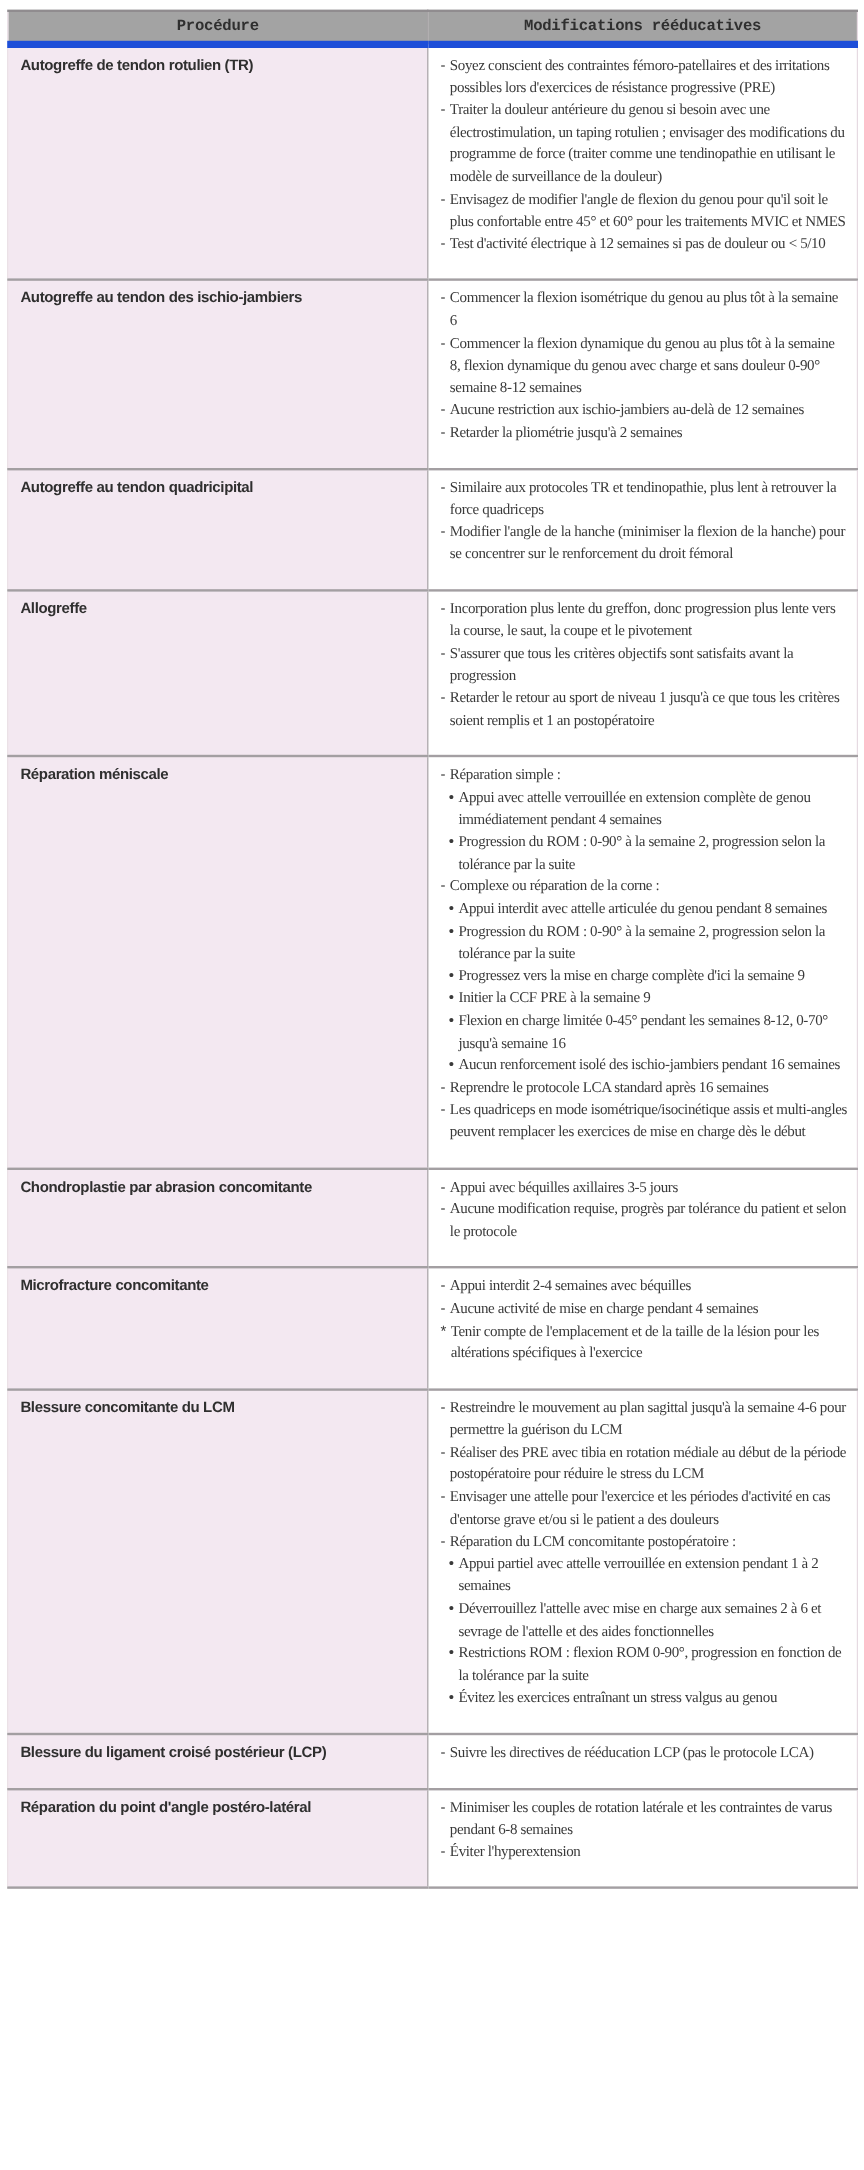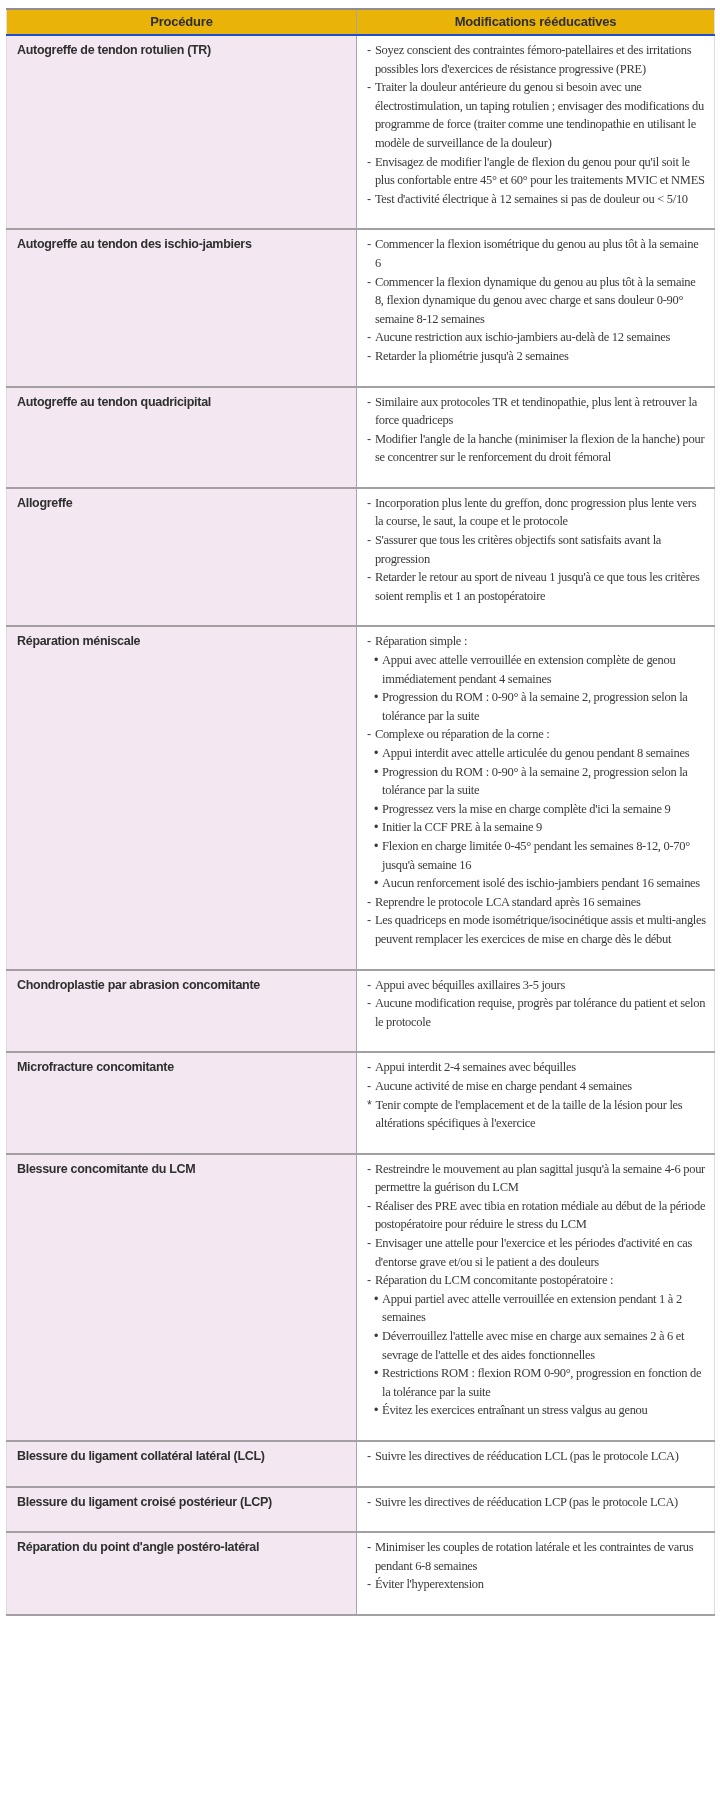--- a/index.html
+++ b/index.html
@@ -18,28 +18,29 @@
     table-layout: fixed;
     border-top: 2px solid #908c8f;
     border-bottom: 2px solid #908c8f;
     border-left: 1px solid #e6dae2;
     border-right: 1px solid #e6dae2;
   }
   col.c-proc { width: 350px; }
   col.c-mods { width: 358px; }
 
   thead th {
-    background: #eab308;
+    background: #a3a3a3;
     font-size: 13px;
     font-weight: bold;
     letter-spacing: -0.2px;
     color: #2f2f2f;
     text-align: center;
     padding: 4px 6px 5px 6px;
-    border-bottom: 2px solid #1d4ed8;
+    border-bottom: 6px solid #1d4ed8;
+    font-family: Liberation Mono, monospace;
   }
   thead th + th { border-left: 1px solid #a7a3a6; }
 
   tbody td {
     vertical-align: top;
     font-size: 12.5px;
     line-height: 18.6px;
     letter-spacing: -0.3px;
     border-bottom: 2px solid #a39fa2;
     padding: 5px 8px 20px 10px;
@@ -134,21 +135,21 @@
               </li>
             </ul>
     </td>
   </tr>
         <tr>
     <td class="proc">Allogreffe</td>
     <td class="mods">
       <ul class="items">
               <li class="item indent-0">
                 <span class="marker">-</span>
-                <span class="text">Incorporation plus lente du greffon, donc progression plus lente vers la course, le saut, la coupe et le protocole</span>
+                <span class="text">Incorporation plus lente du greffon, donc progression plus lente vers la course, le saut, la coupe et le pivotement</span>
               </li>
               <li class="item indent-0">
                 <span class="marker">-</span>
                 <span class="text">S'assurer que tous les critères objectifs sont satisfaits avant la progression</span>
               </li>
               <li class="item indent-0">
                 <span class="marker">-</span>
                 <span class="text">Retarder le retour au sport de niveau 1 jusqu'à ce que tous les critères soient remplis et 1 an postopératoire</span>
               </li>
             </ul>
@@ -271,31 +272,20 @@
                 <span class="marker">•</span>
                 <span class="text">Déverrouillez l'attelle avec mise en charge aux semaines 2 à 6 et sevrage de l'attelle et des aides fonctionnelles</span>
               </li>
               <li class="item indent-1">
                 <span class="marker">•</span>
                 <span class="text">Restrictions ROM : flexion ROM 0-90°, progression en fonction de la tolérance par la suite</span>
               </li>
               <li class="item indent-1">
                 <span class="marker">•</span>
                 <span class="text">Évitez les exercices entraînant un stress valgus au genou</span>
-              </li>
-            </ul>
-    </td>
-  </tr>
-        <tr>
-    <td class="proc">Blessure du ligament collatéral latéral (LCL)</td>
-    <td class="mods">
-      <ul class="items">
-              <li class="item indent-0">
-                <span class="marker">-</span>
-                <span class="text">Suivre les directives de rééducation LCL (pas le protocole LCA)</span>
               </li>
             </ul>
     </td>
   </tr>
         <tr>
     <td class="proc">Blessure du ligament croisé postérieur (LCP)</td>
     <td class="mods">
       <ul class="items">
               <li class="item indent-0">
                 <span class="marker">-</span>

